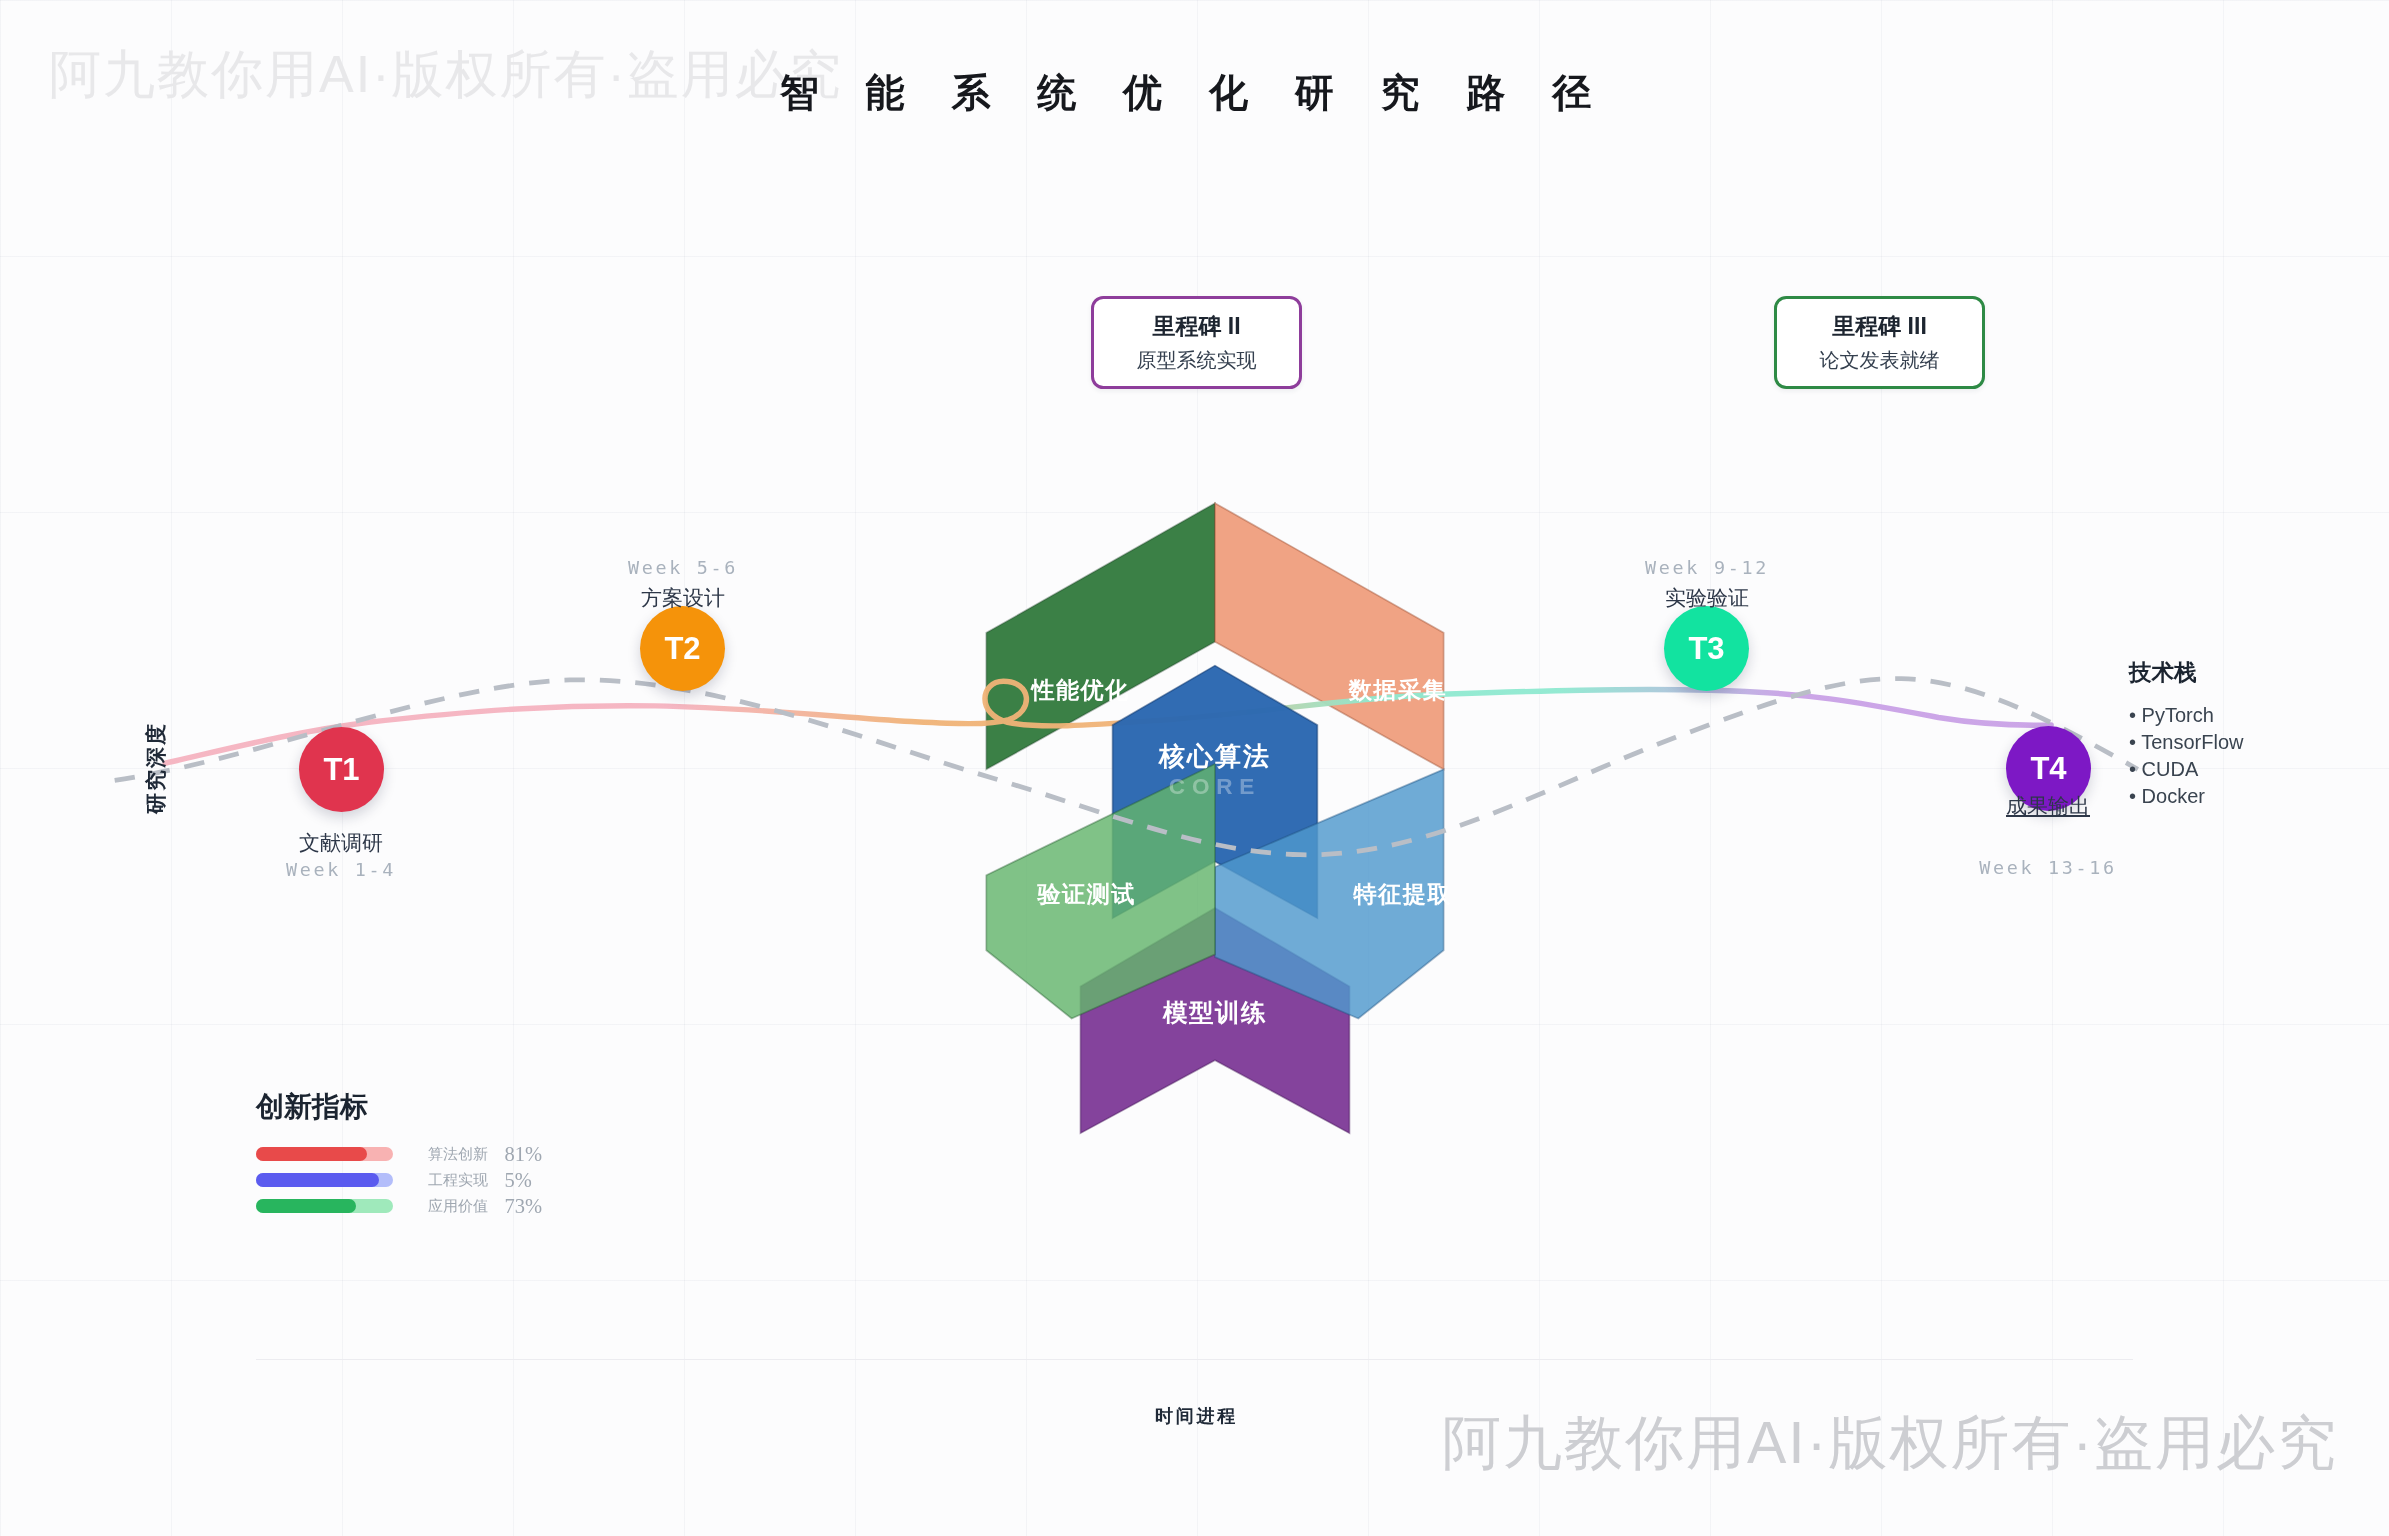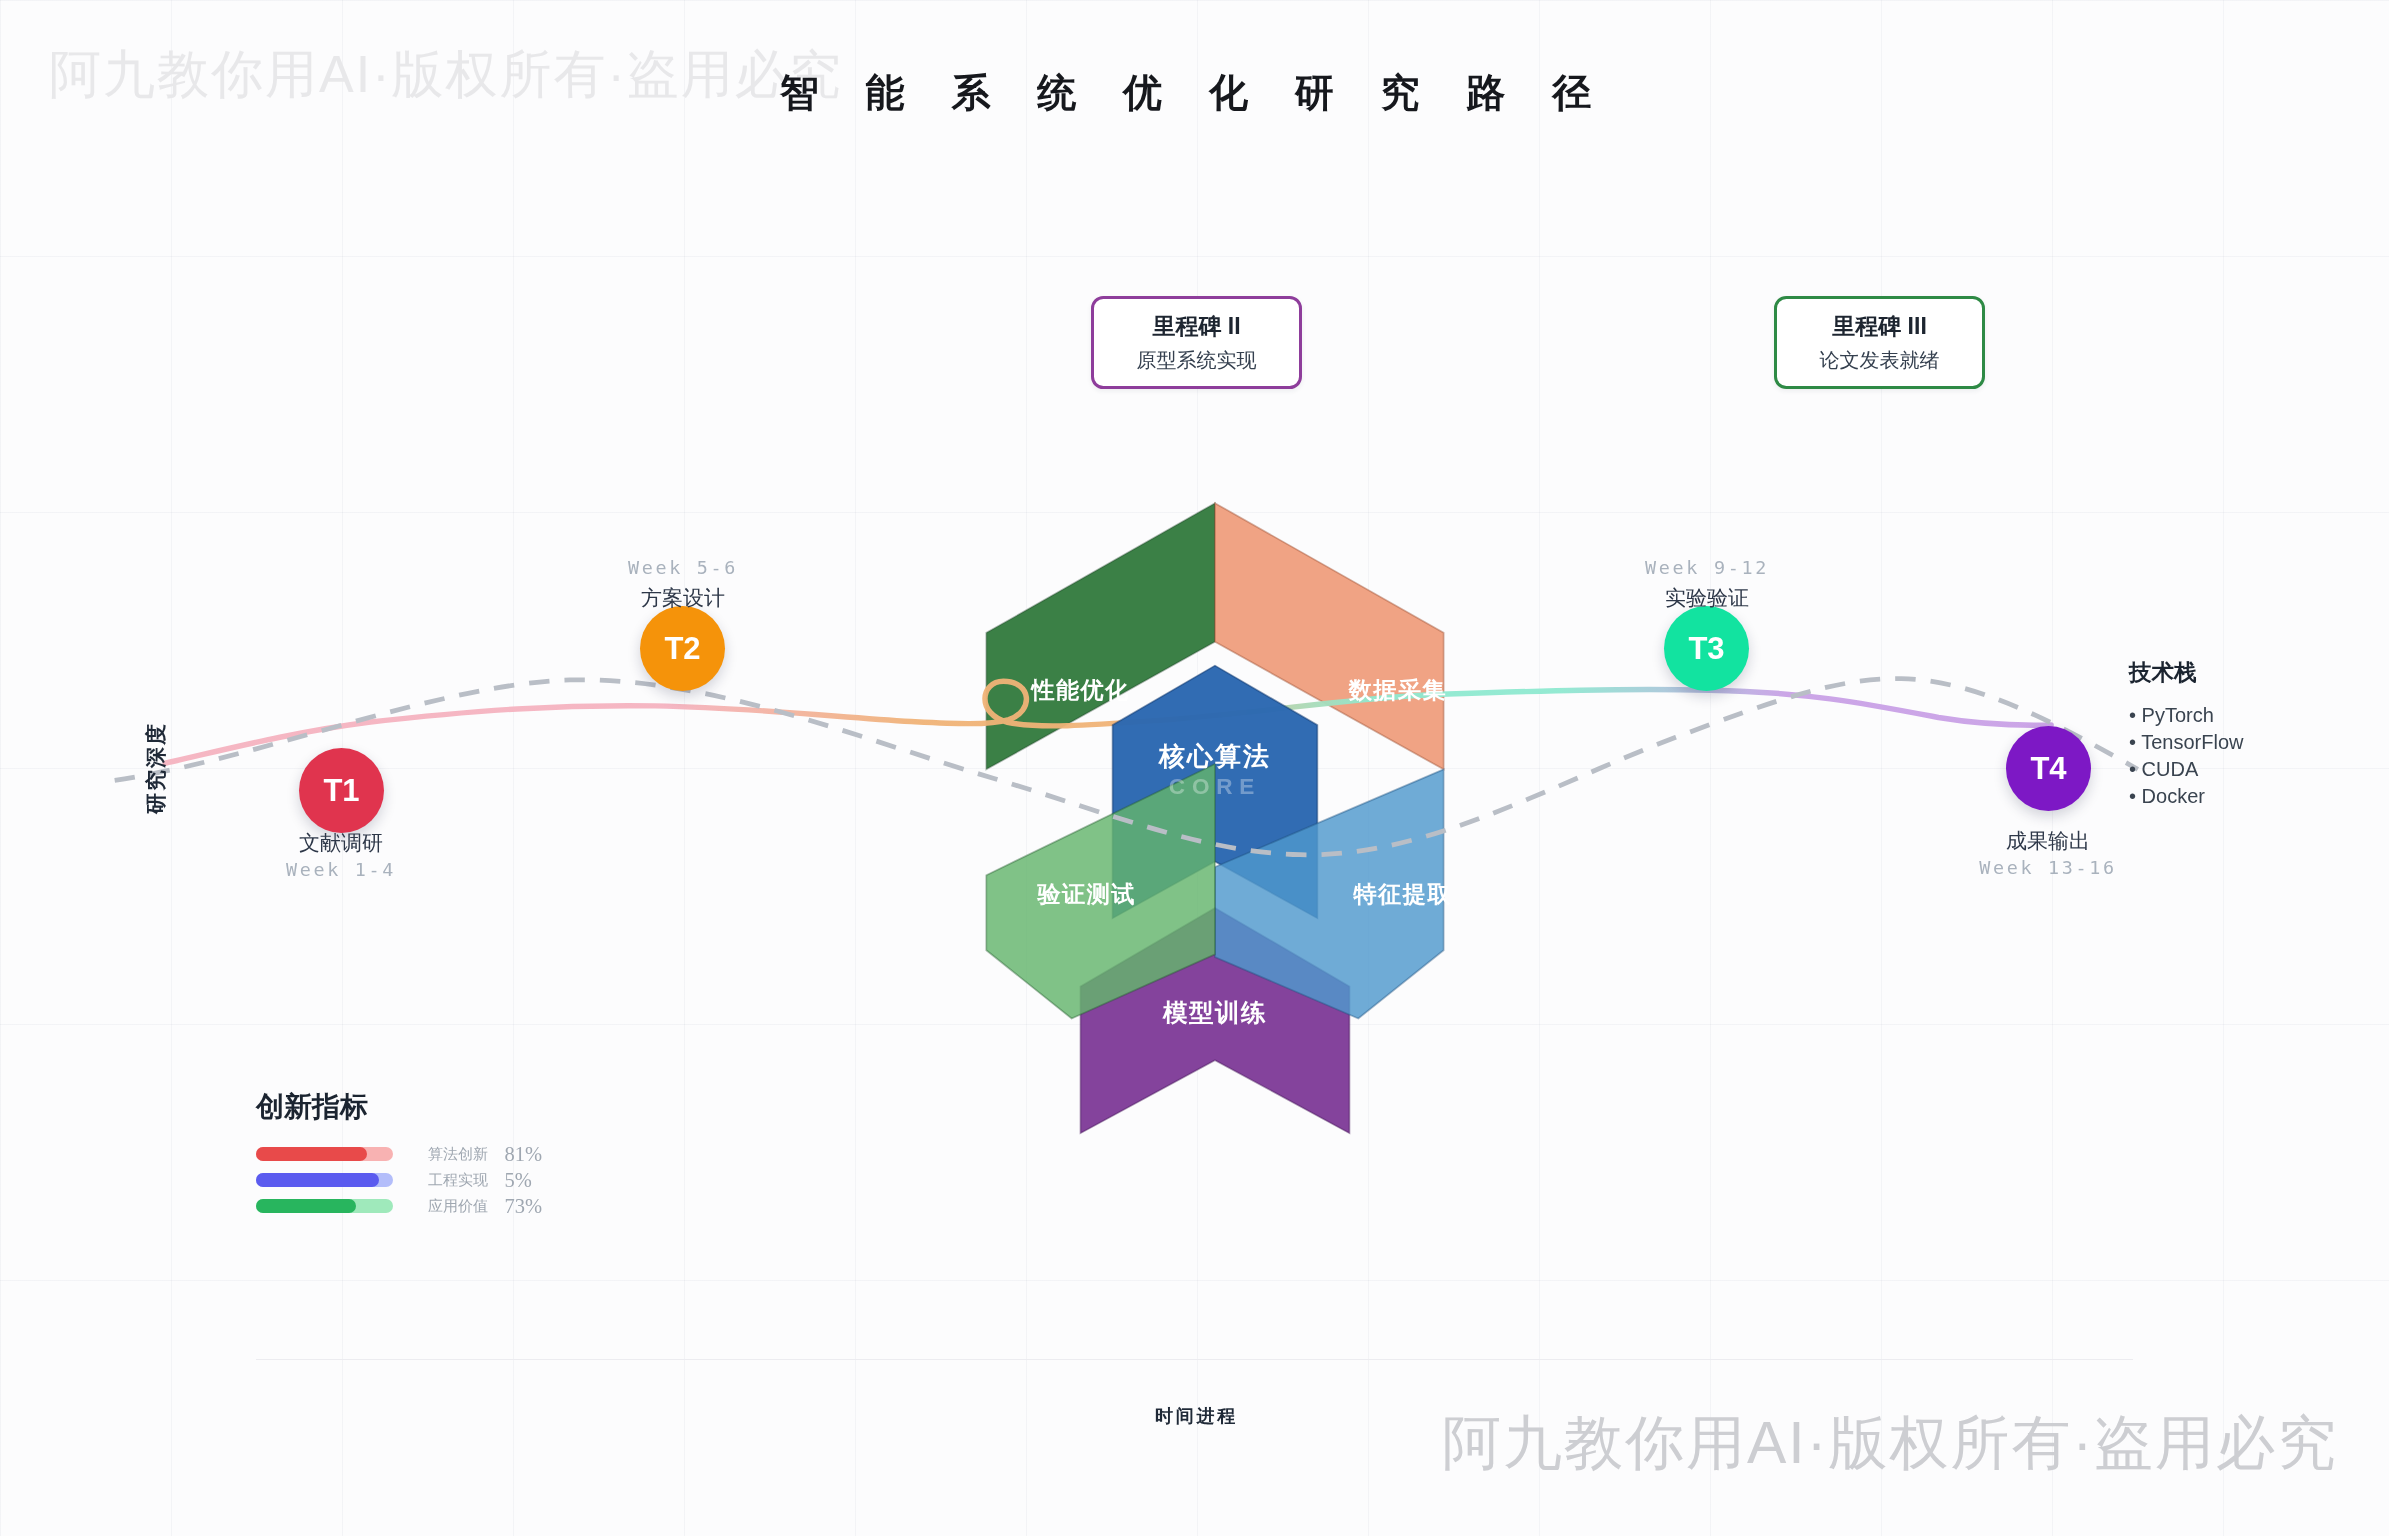--- a/index.html
+++ b/index.html
@@ -119,21 +119,21 @@
     <text x="1780" y="1163" text-anchor="middle" class="core-sub">CORE</text>
     <text x="1592" y="1322" text-anchor="middle" class="hex-label">验证测试</text>
     <text x="2055" y="1322" text-anchor="middle" class="hex-label">特征提取</text>
     <text x="1780" y="1495" text-anchor="middle" class="hex-label" style="font-size:36px">模型训练</text>
 
     <path d="M168,1143 C380,1112 640,1002 835,996 C1040,991 1260,1082 1455,1140
              C1640,1196 1760,1248 1905,1252 C2090,1257 2270,1150 2455,1080
              C2600,1026 2690,993 2785,994 C2895,996 3010,1058 3132,1127" fill="none" stroke-width="7" stroke-dasharray="30 22" stroke="#b9bec6"></path>
   </svg>
 
-  <div class="abs tnode" style="left: 299px; top: 748px; background: rgb(224, 52, 78); justify-content: center;">
+  <div class="abs tnode" style="left: 299px; top: 727px; background: rgb(224, 52, 78); justify-content: center;">
       <span>T1</span>
     </div>
   <div class="abs tnode" style="left: 640px; top: 606px; background: rgb(245, 147, 10);">
       <span>T2</span>
     </div>
   <div class="abs tnode" style="left: 1664px; top: 606px; background: rgb(18, 227, 160);">
       <span>T3</span>
     </div>
   <div class="abs tnode" style="left: 2006px; top: 726px; background: rgb(125, 24, 197);">
       <span>T4</span>
@@ -141,21 +141,21 @@
 
   <div class="abs node-label stage-label" style="left:218px;top:829px;">文献调研</div>
   <div class="abs node-label week-label" style="left:218px;top:859px;">Week 1-4</div>
 
   <div class="abs node-label week-label" style="left:560px;top:557px;">Week 5-6</div>
   <div class="abs node-label stage-label" style="left:560px;top:584px;">方案设计</div>
 
   <div class="abs node-label week-label" style="left:1584px;top:557px;">Week 9-12</div>
   <div class="abs node-label stage-label" style="left:1584px;top:584px;">实验验证</div>
 
-  <div class="abs node-label stage-label" style="left:1925px;top:827px;">成果输出</div>
+  <div class="abs node-label stage-label" style="left:1925px;top:792px;text-decoration:underline;">成果输出</div>
   <div class="abs node-label week-label" style="left:1925px;top:857px;">Week 13-16</div>
 
   <div class="abs tech">
     <div class="tech-heading">技术栈</div>
     <ul class="tech-list">
       <li>PyTorch</li>
       <li>TensorFlow</li>
       <li>CUDA</li>
       <li>Docker</li>
     </ul>

